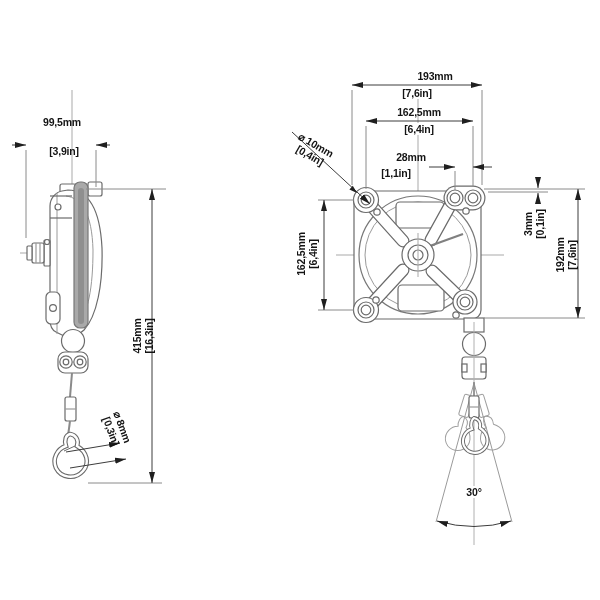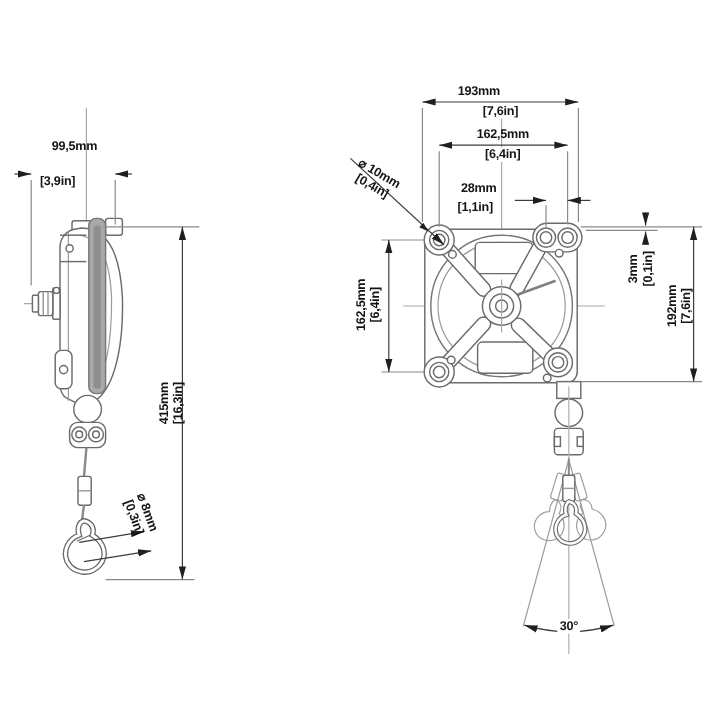--- a/index.html
+++ b/index.html
@@ -218,39 +218,39 @@
     <polygon points="357,193 349.4,189.4 352.8,185.7" fill="#1f1f1f" stroke="none"></polygon>
 
     <line x1="66" y1="452" x2="120" y2="443" marker-end="url(#ar)"></line>
     <line x1="70" y1="468" x2="126" y2="459" marker-end="url(#ar)"></line>
 
     <path d="M 437,521 Q 474,532 511,521" marker-start="url(#ar)" marker-end="url(#ar)"></path>
   </g>
 </svg>
 
 <div class="dim" style="left:62px;top:122px">99,5mm</div>
-<div class="dim" style="left:48px;top:151px">[3,9in]</div>
+<div class="dim" style="left:64px;top:151px">[3,9in]</div>
 
 <div class="dim2 rotm90" style="left:143px;top:336px">
   <span style="display:block">415mm</span>
   <span style="display:block">[16,3in]</span>
 </div>
 
 <div class="dim2 rot70" style="left:117px;top:429px">
   <span style="display:block">⌀ 8mm</span>
   <span style="display:block">[0,3in]</span>
 </div>
 
-<div class="dim" style="left:399px;top:76px">193mm</div>
+<div class="dim" style="left:435px;top:76px">193mm</div>
 <div class="dim bg" style="left:417px;top:93px">[7,6in]</div>
 
 <div class="dim" style="left:419px;top:112px">162,5mm</div>
 <div class="dim bg" style="left:419px;top:129px">[6,4in]</div>
 
-<div class="dim" style="left:399px;top:157px">28mm</div>
+<div class="dim" style="left:411px;top:157px">28mm</div>
 <div class="dim bg" style="left:396px;top:173px">[1,1in]</div>
 
 <div class="dim2 rot30" style="left:313px;top:150px">
   <span style="display:block">⌀ 10mm</span>
   <span style="display:block">[0,4in]</span>
 </div>
 
 <div class="dim2 rotm90" style="left:307px;top:254px">
   <span style="display:block">162,5mm</span>
   <span style="display:block">[6,4in]</span>
@@ -259,15 +259,15 @@
 <div class="dim2 rotm90" style="left:534px;top:224px">
   <span style="display:block">3mm</span>
   <span style="display:block">[0,1in]</span>
 </div>
 
 <div class="dim2 rotm90" style="left:566px;top:255px">
   <span style="display:block">192mm</span>
   <span style="display:block">[7,6in]</span>
 </div>
 
-<div class="dim bg" style="left:474px;top:522px">30°</div>
+<div class="dim bg" style="left:474px;top:492px">30°</div>
 
 </div>
 
 </body></html>

